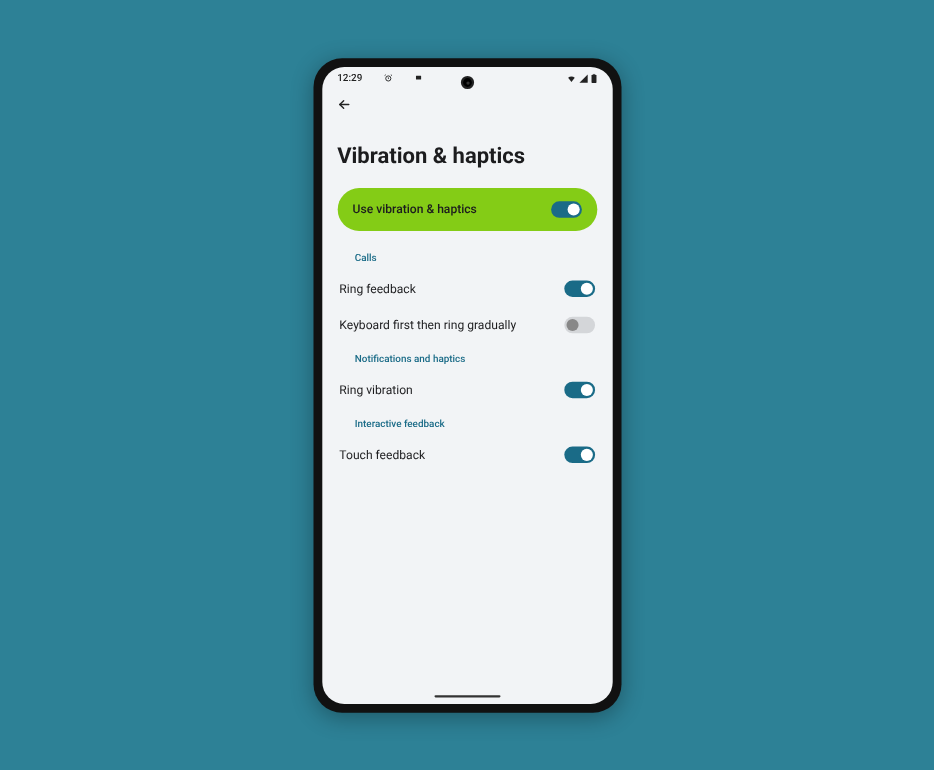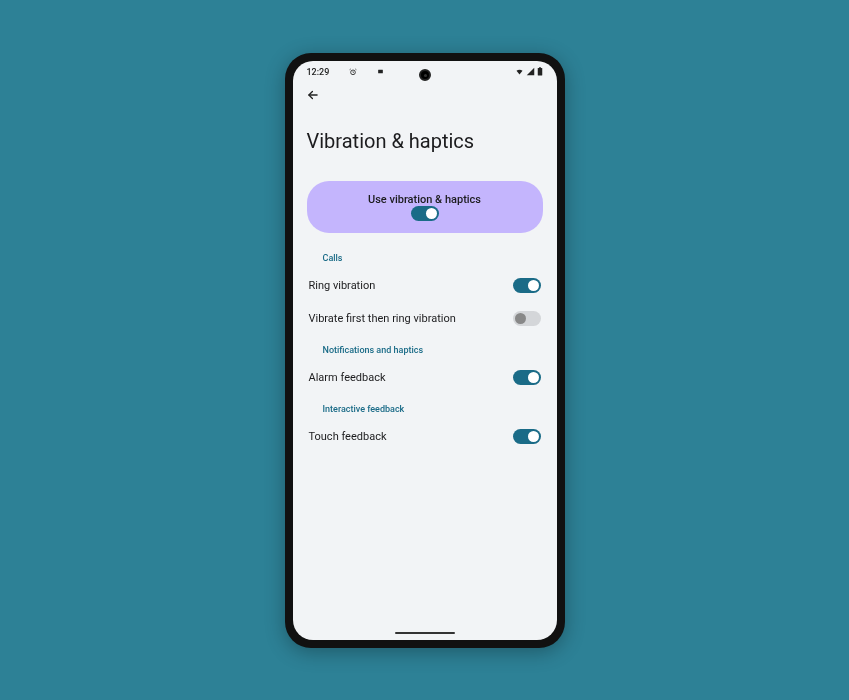--- a/index.html
+++ b/index.html
@@ -58,21 +58,21 @@
       display: flex;
       justify-content: space-between;
       align-items: center;
       padding: 6px 14px 2px;
       font-size: 9px;
       color: #222;
       font-weight: 500;
     }
     .status-left {
       display: flex;
-      align-items: center;
+      align-items: flex-start;
       gap: 20px;
     }
     .status-right {
       display: flex;
       align-items: center;
       gap: 2px;
     }
     .back-row {
       padding: 8px 12px 4px;
     }
@@ -85,33 +85,32 @@
       color: #222;
       cursor: pointer;
     }
     .content {
       flex: 1;
       padding: 0 14px;
       overflow-y: auto;
     }
     .page-title {
       font-size: 20px;
-      font-weight: 400;
+      font-weight: 700;
       color: #1c1c1e;
-      margin: 22px 0 28px 0;
+      margin: 22px 0 18px 0;
     }
     .master-toggle {
-      background: #c4b5fd;
+      background: #84cc16;
       border-radius: 22px;
       padding: 12px 14px;
       display: flex;
       align-items: center;
       justify-content: space-between;
       margin-bottom: 20px;
-      flex-direction: column;
     }
     .master-toggle-label {
       font-size: 11px;
       color: #1c1c1e;
       font-weight: 500;
     }
     .section-header {
       font-size: 9px;
       color: #1a6b87;
       margin: 10px 0 6px 16px;
@@ -227,35 +226,35 @@
 
       <div class="master-toggle">
         <span class="master-toggle-label">Use vibration &amp; haptics</span>
         <div class="switch on">
             <div class="knob"></div>
           </div>
       </div>
 
       <div class="section-header">Calls</div>
       <div class="setting-row">
+        <span class="setting-label">Ring feedback</span>
+        <div class="switch on">
+            <div class="knob"></div>
+          </div>
+      </div>
+      <div class="setting-row">
+        <span class="setting-label">Keyboard first then ring gradually</span>
+        <div class="switch off">
+            <div class="knob"></div>
+          </div>
+      </div>
+
+      <div class="section-header">Notifications and haptics</div>
+      <div class="setting-row">
         <span class="setting-label">Ring vibration</span>
-        <div class="switch on">
-            <div class="knob"></div>
-          </div>
-      </div>
-      <div class="setting-row">
-        <span class="setting-label">Vibrate first then ring vibration</span>
-        <div class="switch off">
-            <div class="knob"></div>
-          </div>
-      </div>
-
-      <div class="section-header">Notifications and haptics</div>
-      <div class="setting-row">
-        <span class="setting-label">Alarm feedback</span>
         <div class="switch on">
             <div class="knob"></div>
           </div>
       </div>
 
       <div class="section-header">Interactive feedback</div>
       <div class="setting-row">
         <span class="setting-label">Touch feedback</span>
         <div class="switch on">
             <div class="knob"></div>

